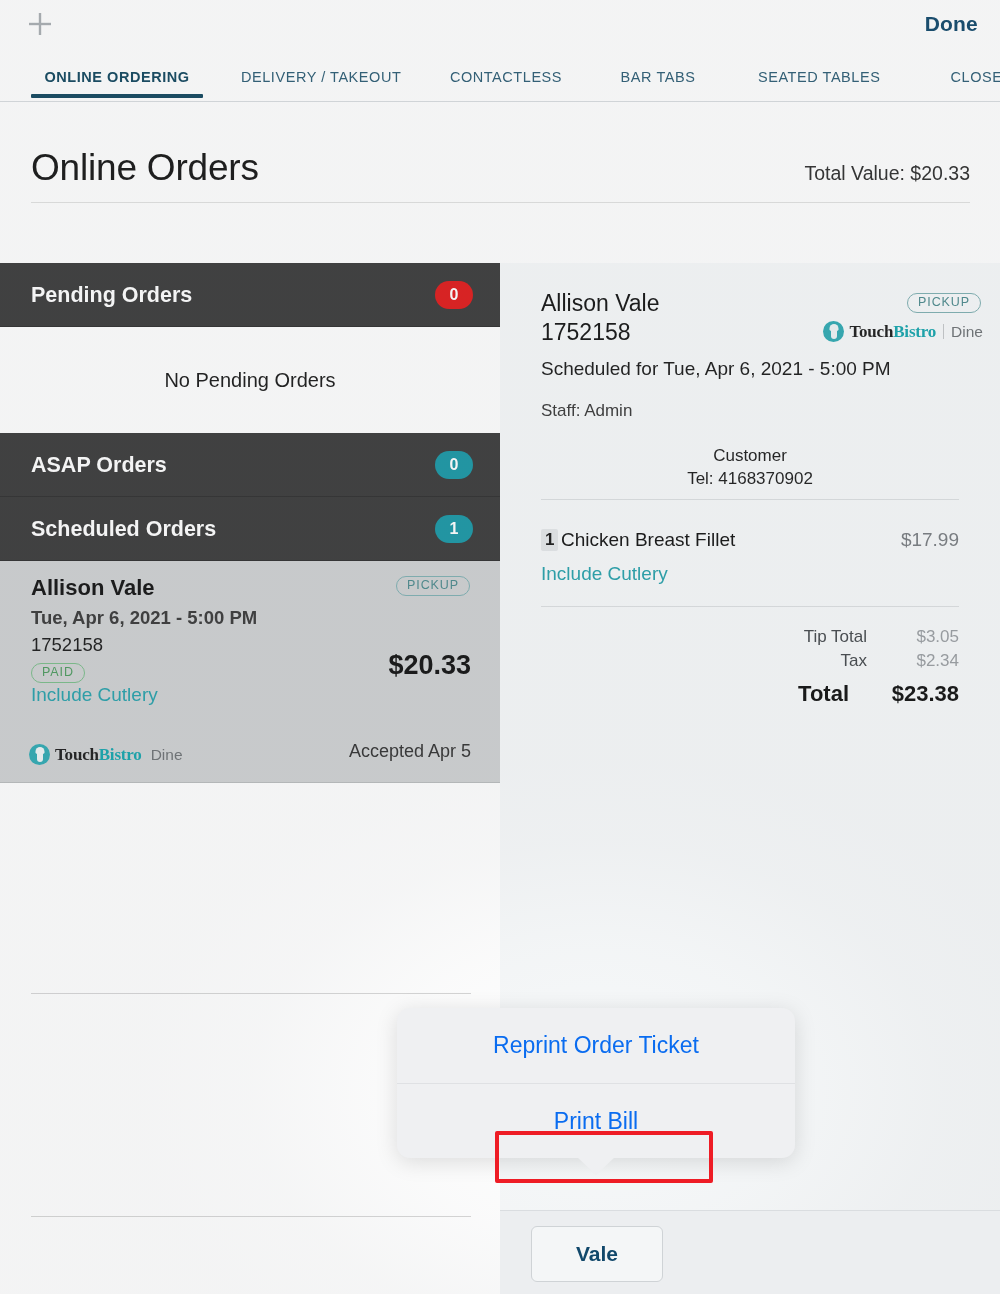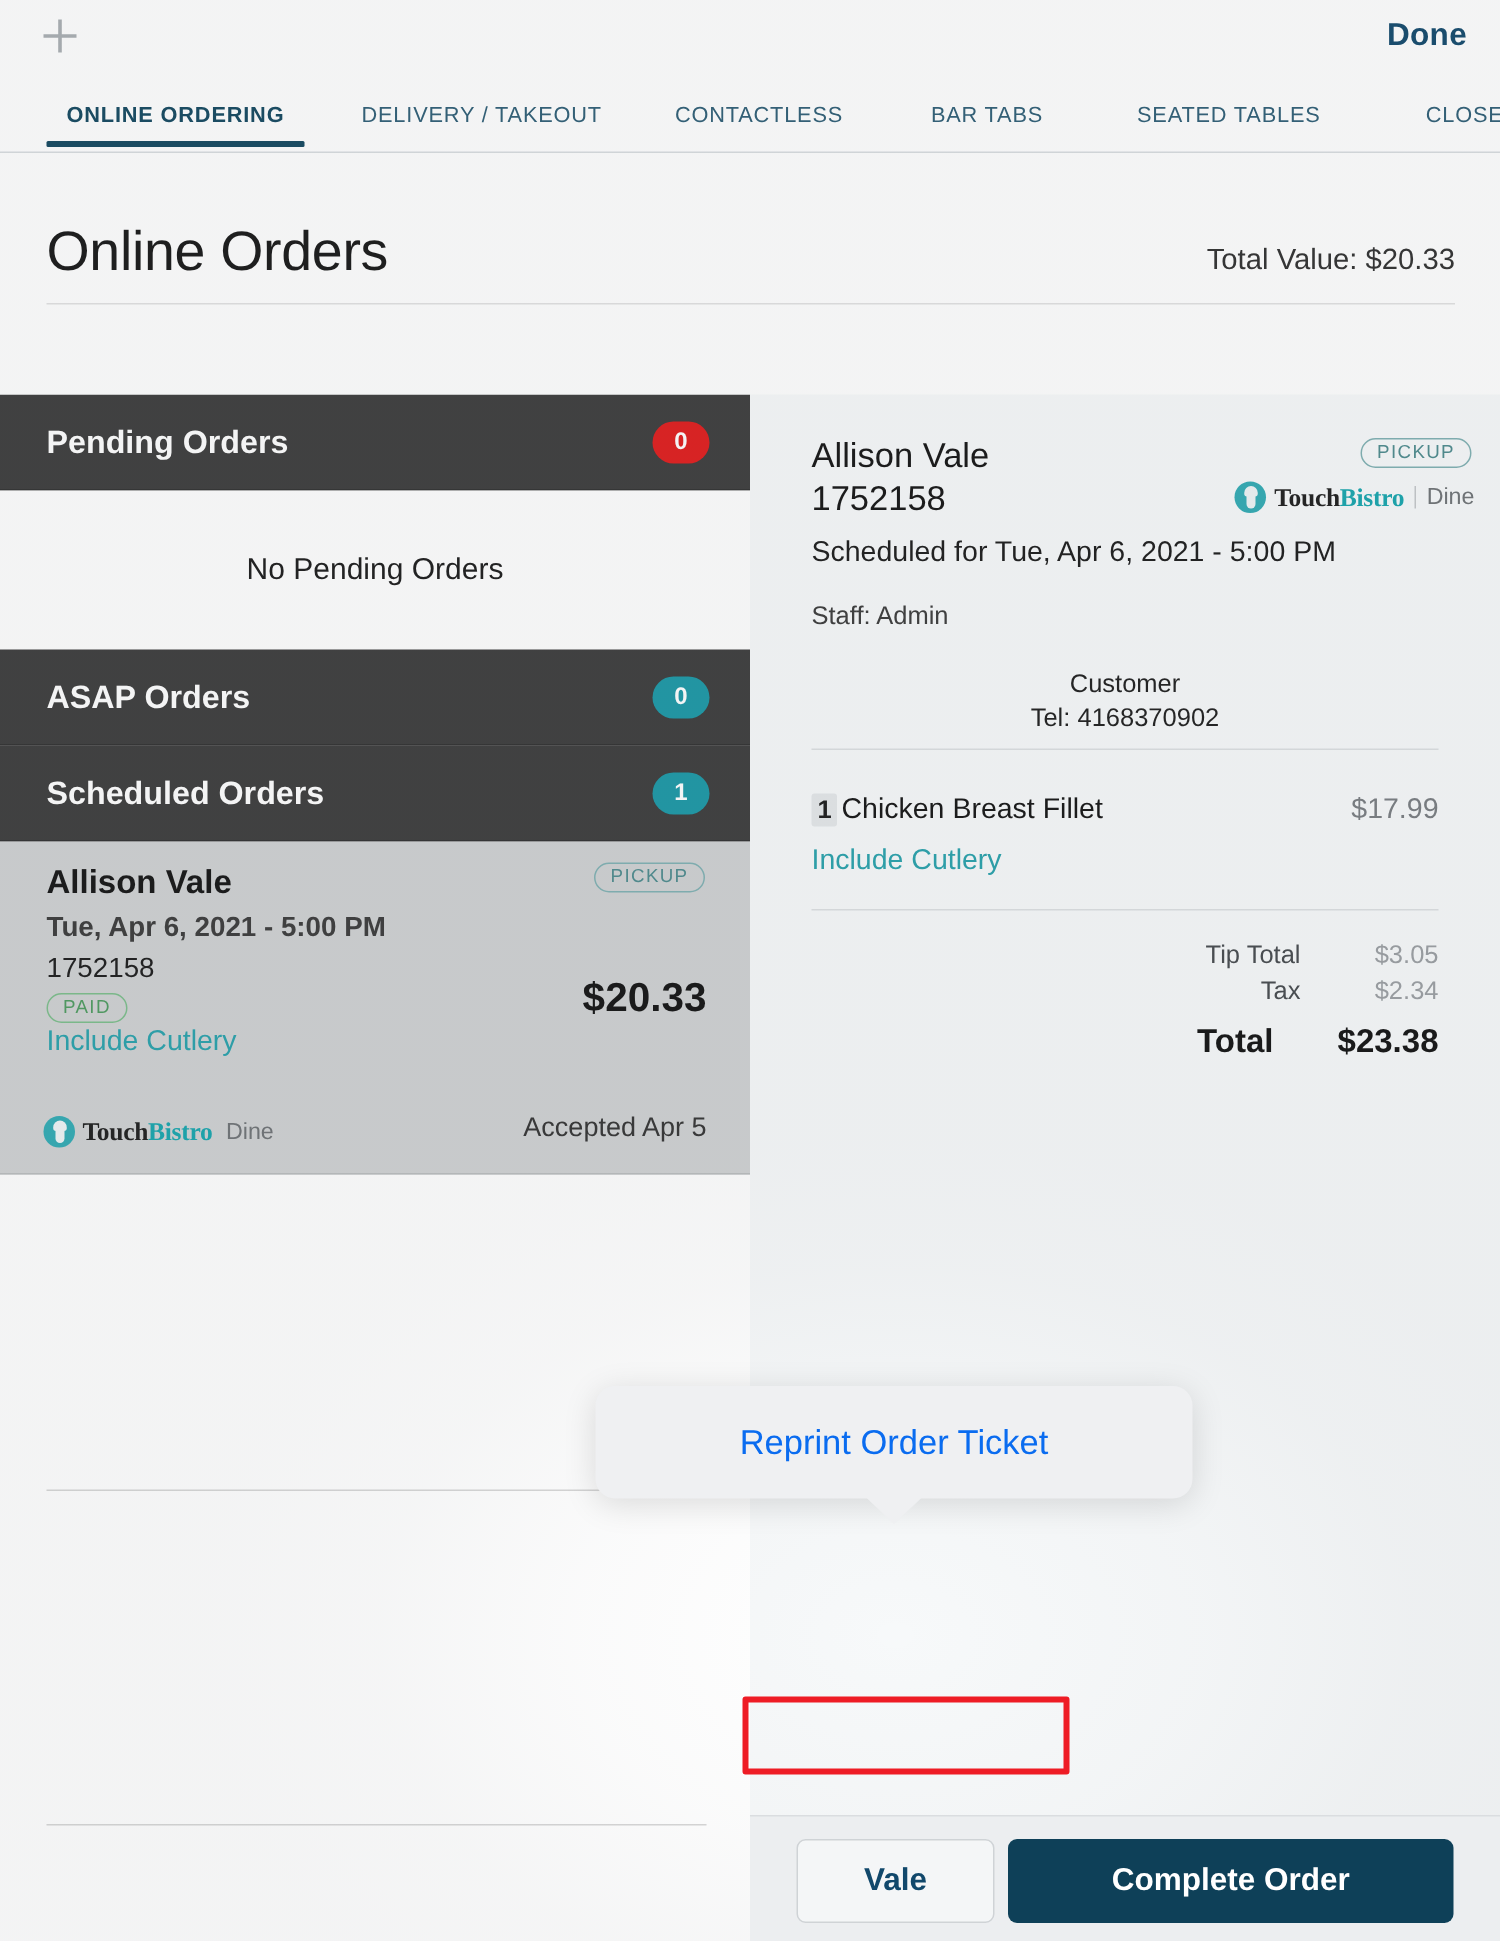--- a/index.html
+++ b/index.html
@@ -223,21 +223,21 @@
   }
   .btn-complete {
     position: absolute; left: 172px; right: 31px; top: 15px; height: 56px;
     background: #0e4058; border-radius: 6px;
     font-size: 21px; font-weight: bold; color: #ffffff;
     line-height: 56px; text-align: center; cursor: pointer;
   }
 
   
   .popover {
-    position: absolute; left: 397px; top: 924px; width: 398px;
+    position: absolute; left: 397px; top: 1008px; width: 398px;
     background: #eff0f2; border-radius: 13px;
     box-shadow: 0 4px 22px rgba(0,0,0,.13);
     overflow: visible;
   }
   .pop-item {
     position: relative; height: 75px; line-height: 75px;
     text-align: center; font-size: 23px; color: #0a6cf0;
     cursor: pointer;
   }
   .pop-item + .pop-item { border-top: 1px solid #dfe1e4; }
@@ -383,25 +383,25 @@
     <div class="tot-row" style="top:418px">
       <span class="grand-label">Total</span>
       <span class="grand-val">$23.38</span>
     </div>
   </div>
 
   <div class="dim"></div>
 
   <div class="action-bar">
     <div class="btn-more">Vale</div>
-    <div class="btn-complete">Complete Order</div>
   </div>
 
   <div class="popover">
     <div id="popover-items">
         <div class="pop-item">Reprint Order Ticket</div>
+        <div class="pop-item">Print Bill</div>
       </div>
     <div class="pop-tail"></div>
   </div>
 
   <div class="annot-box"></div>
 
 </div>
 
 </body></html>

